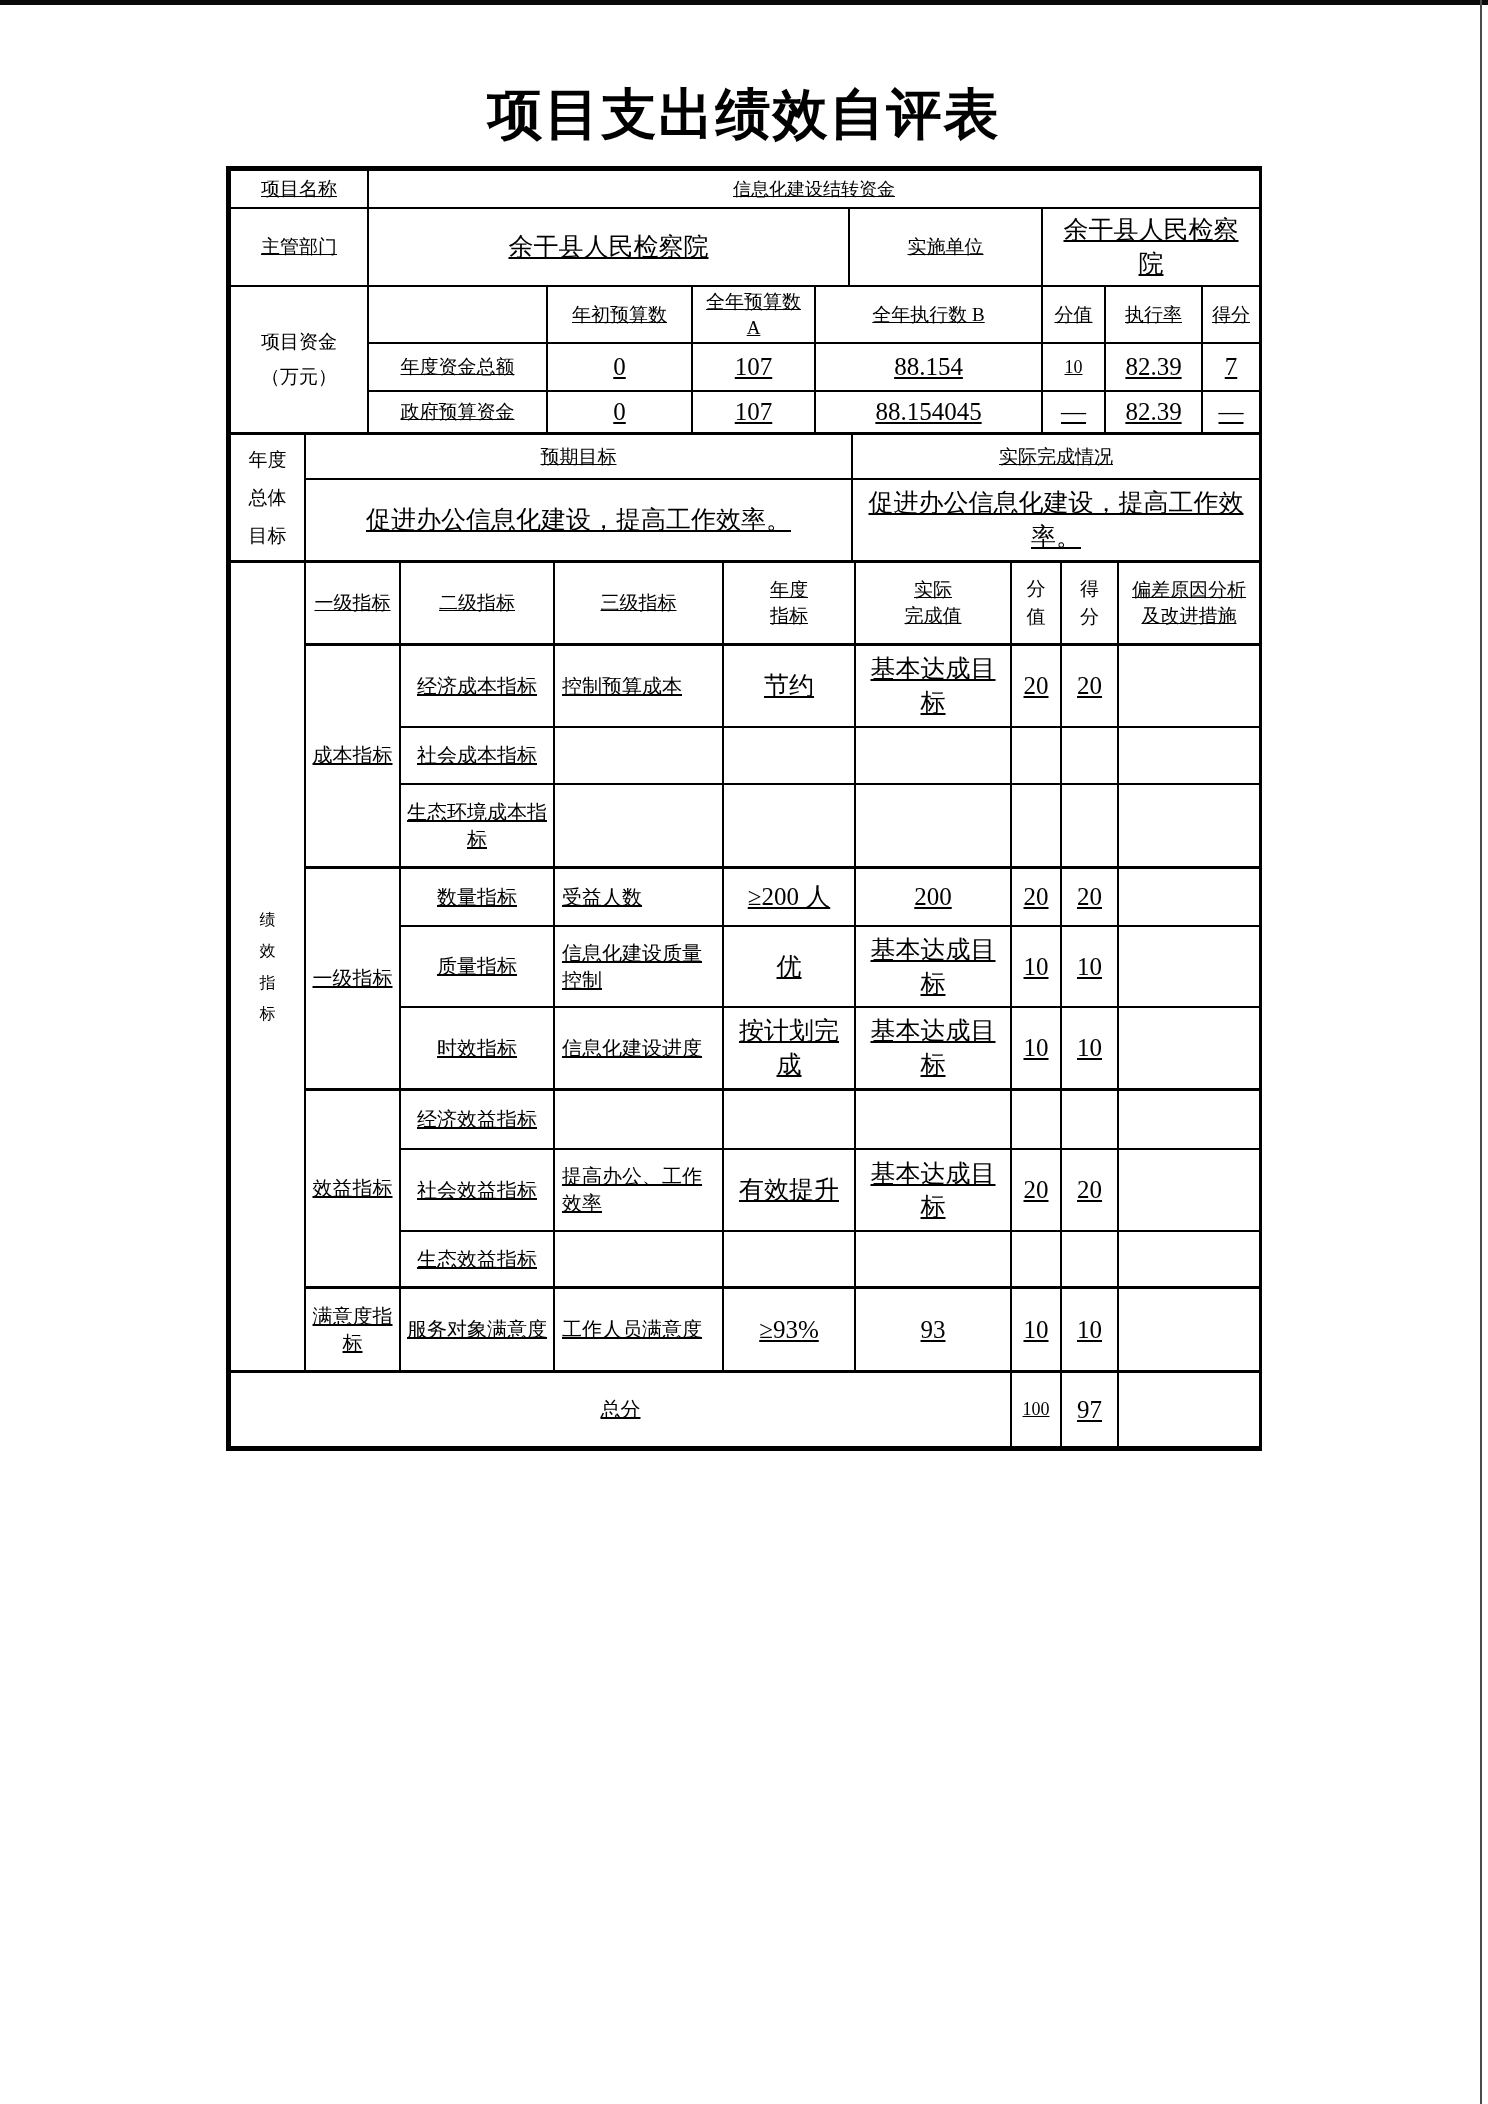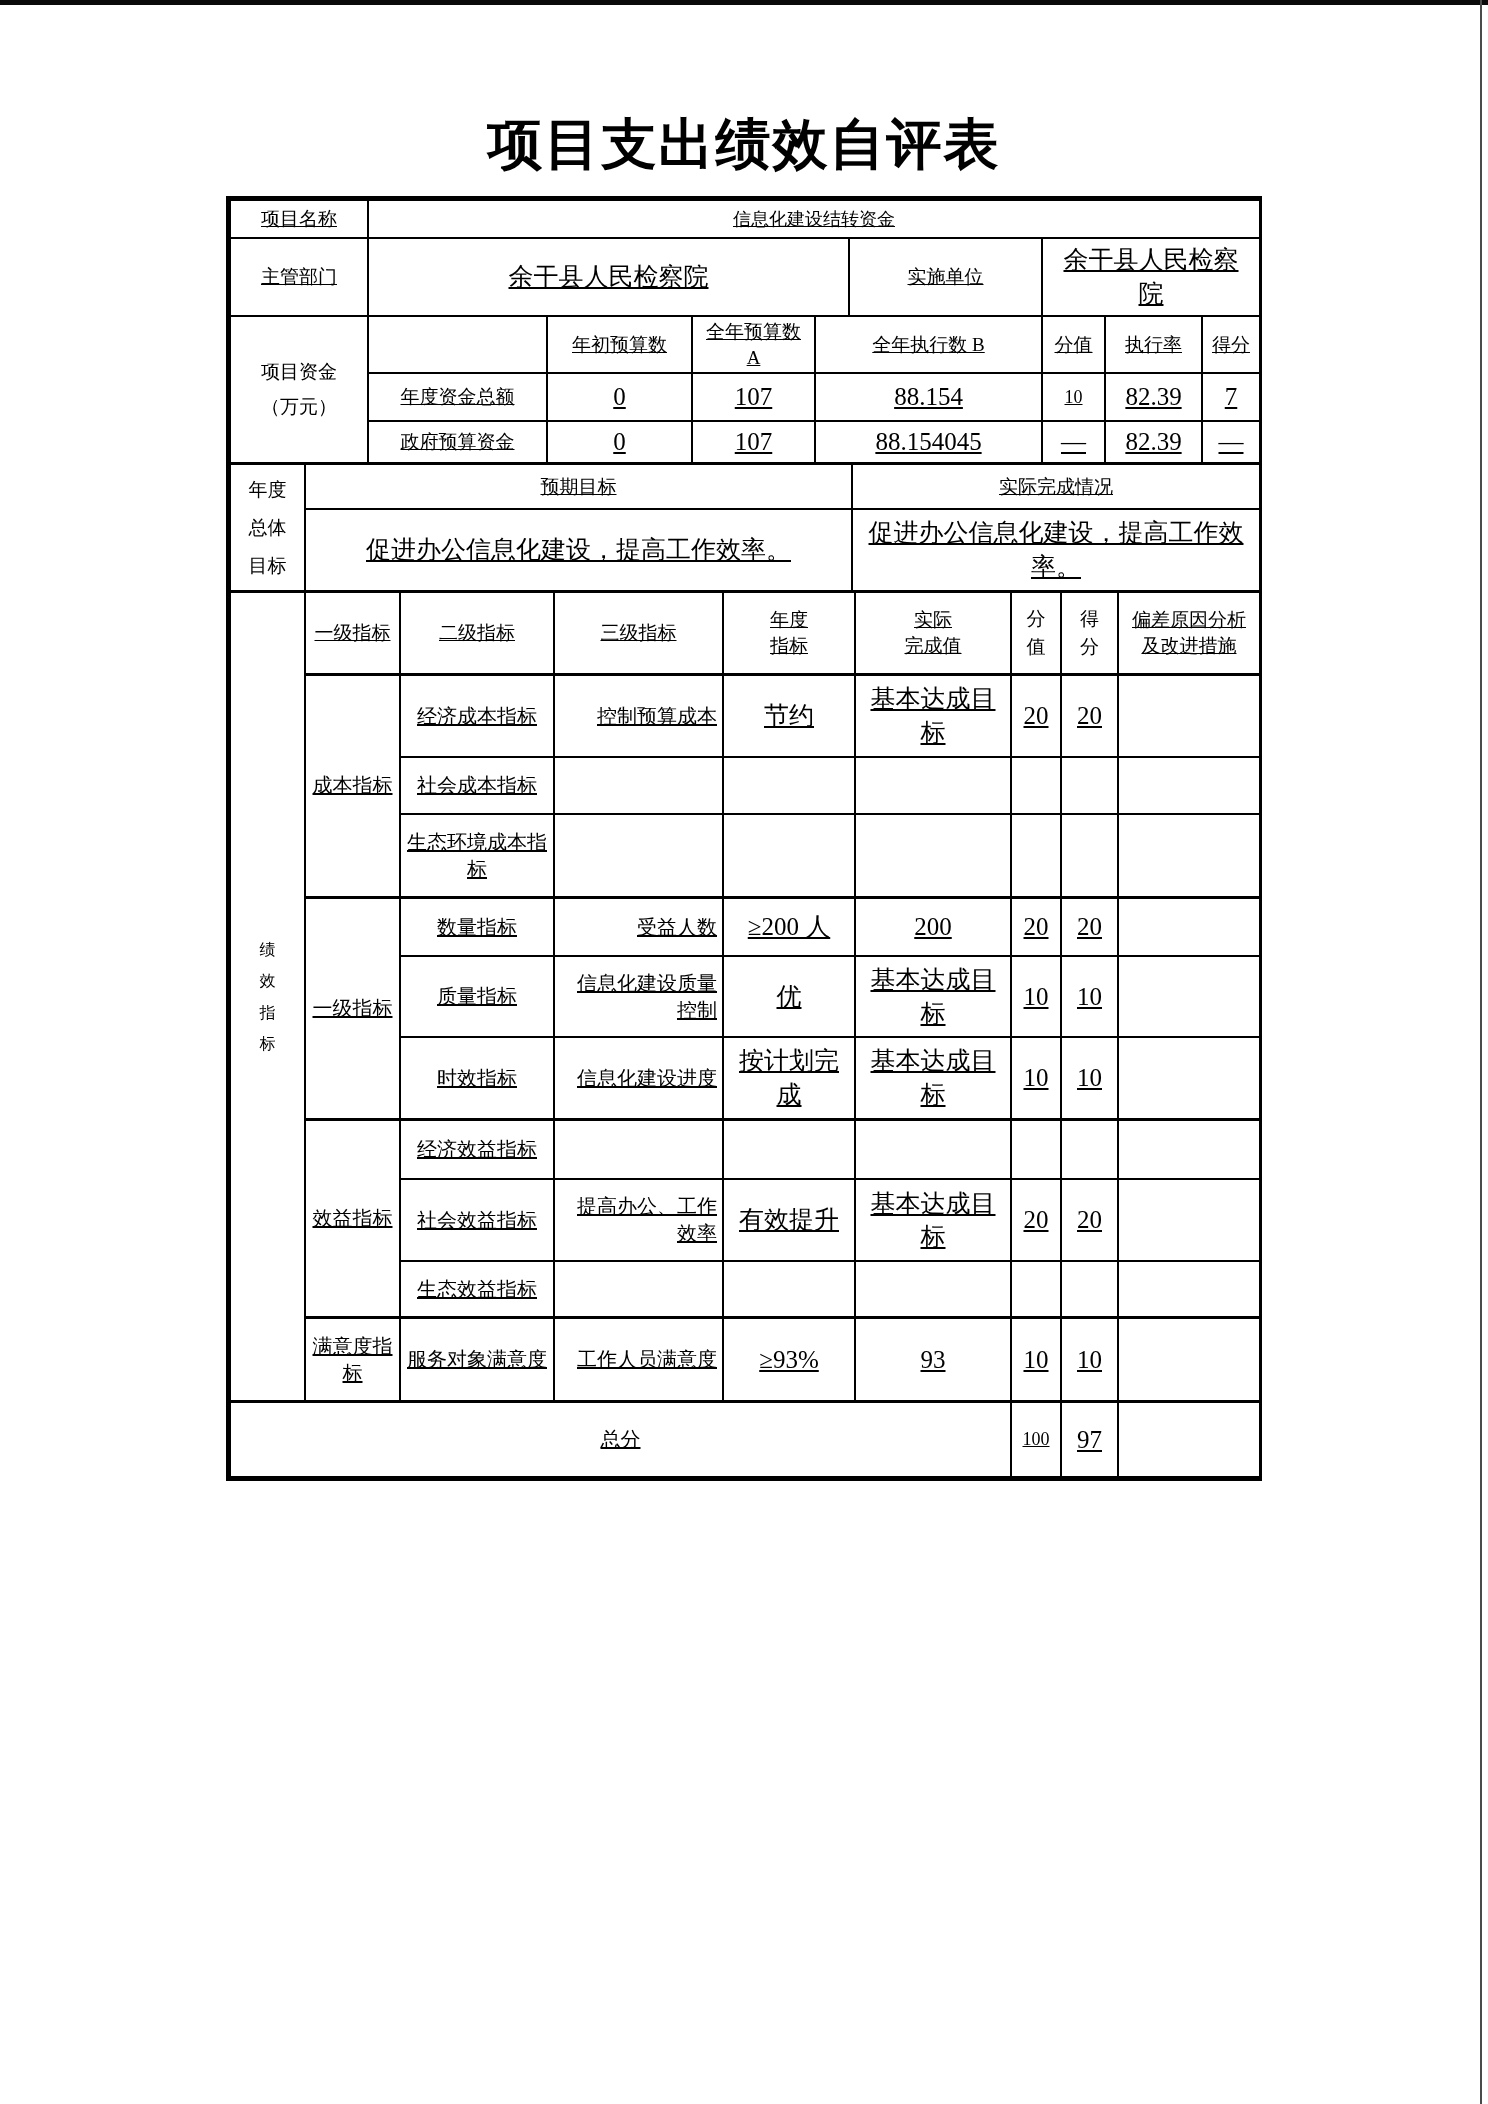--- a/index.html
+++ b/index.html
@@ -20,21 +20,21 @@
     width: 100%; height: 5px;
     background: #0a0a0a;
   }
   .right-edge {
     position: absolute; top: 0; right: 6px;
     width: 2px; height: 100%;
     background: #4a4a4a;
   }
   .doc-title {
     margin: 0;
-    padding-top: 112px;
+    padding-top: 82px;
     text-align: center;
     font-size: 55px;
     font-weight: bold;
     letter-spacing: 2px;
     line-height: 1.2;
   }
   .doc-subtitle {
     margin: 14px 0 0 0;
     text-align: center;
     font-size: 21px;
@@ -62,21 +62,21 @@
     font-weight: normal;
     line-height: 1.35;
     overflow: hidden;
     word-break: break-word;
   }
   tr.tt > td, tr.tt > th { border-top: 3px solid #000; }
   .big   { font-size: 25px; }
   .mid   { font-size: 18px; margin-top: 20px; }
   .b20   { font-size: 20px; }
   .small { font-size: 18px; }
-  .left  { text-align: right; padding-left: 7px; }
+  .left  { text-align: left; padding-left: 7px; }
   .pad12 { padding-left: 12px; padding-right: 12px; }
   
   .stack {
     display: inline-block;
     width: 1.15em;
     word-break: break-all;
     line-height: 1.45;
   }
   
   .vtext {

